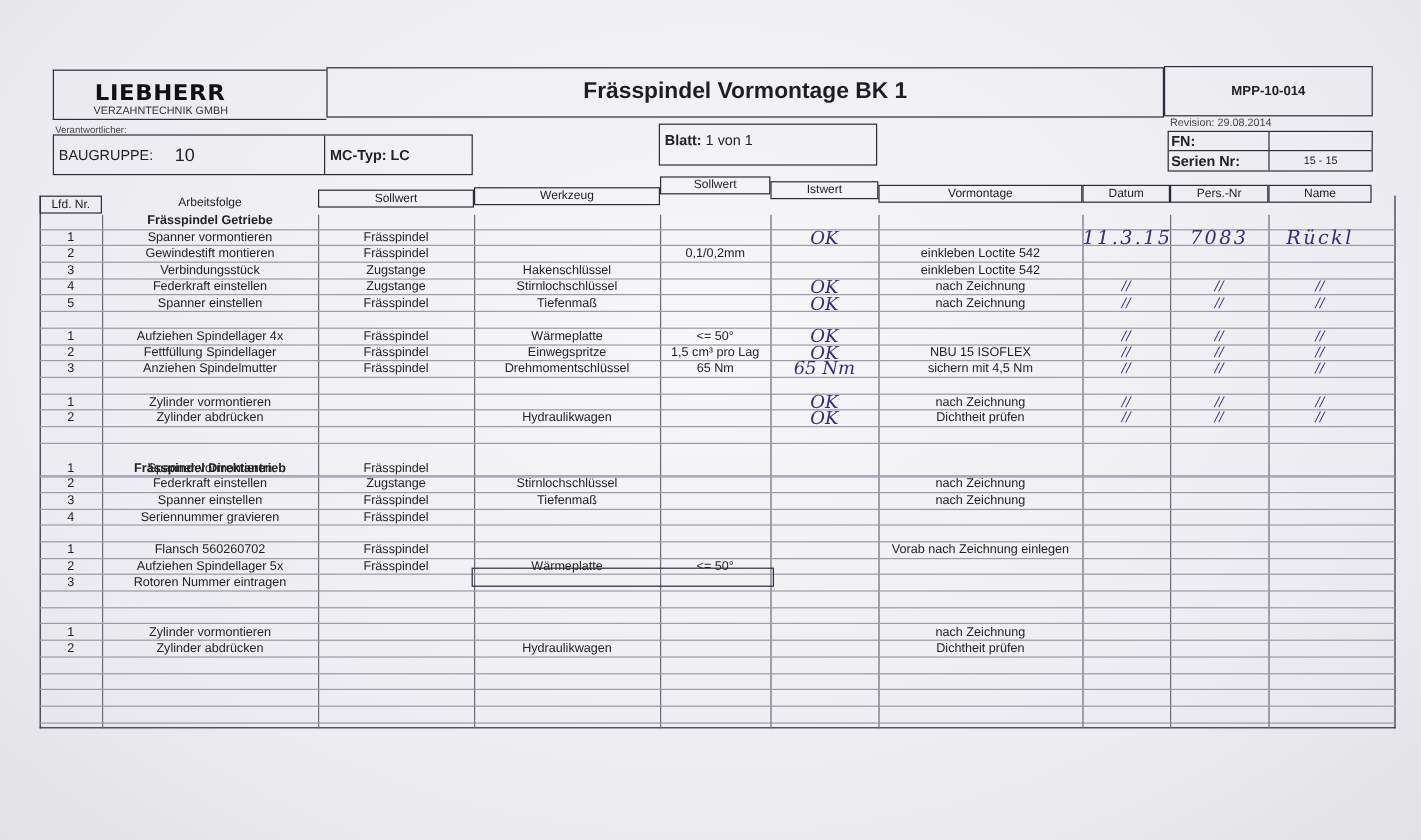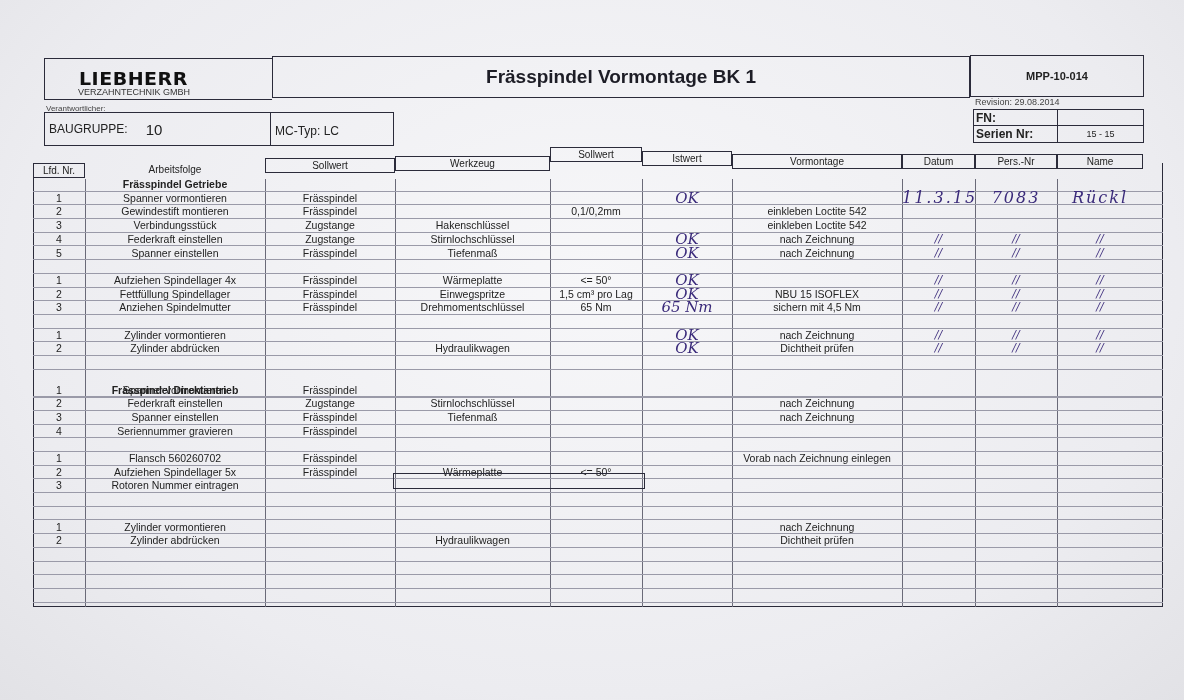--- a/index.html
+++ b/index.html
@@ -19,21 +19,21 @@
   .title-box { left: 272px; top: 56px; width: 698px; height: 42px; display:flex; align-items:center; justify-content:center; }
   .code-box { left: 970px; top: 55px; width: 174px; height: 42px; display:flex; align-items:center; justify-content:center; }
   .logo-main { position:absolute; left: 34px; top: 8px; font-family: "DejaVu Sans", sans-serif; font-weight: 900; font-size: 19px; letter-spacing: 0.5px; color:#111; transform: scaleY(0.95); }
   .logo-sub { position:absolute; left: 33px; top: 28px; font-size: 9px; color:#333; }
   .title { font-size: 19px; font-weight: bold; color:#1d1d26; }
   .code { font-size: 11px; font-weight: bold; }
   .small-label { position:absolute; font-size: 8px; color:#444; }
   .bg-box { left: 44px; top: 112px; width: 350px; height: 34px; display:flex; }
   .bg-left { width: 226px; height: 100%; border-right: 1.5px solid #2b2b3a; display:flex; align-items:center; padding-left: 4px; font-weight: normal; font-size: 12px; }
   .bg-left .val { font-size: 15px; margin-left: 18px; }
-  .bg-right { flex:1; display:flex; align-items:flex-end; padding: 7px 4px; font-weight: normal; font-size: 12px; }
+  .bg-right { flex:1; display:flex; align-items:center; padding: 7px 4px; font-weight: bold; font-size: 12px; }
   .blatt-box { left: 549px; top: 103px; width: 182px; height: 35px; padding: 6px 4px; font-size: 12px; }
   .blatt-box b { font-weight: bold; }
   .rev { left: 975px; top: 97px; font-size: 9px; }
   .fn-box { left: 973px; top: 109px; width: 171px; height: 34px; }
   .fn-row { display:flex; height: 16px; border-bottom: 1px solid #2b2b3a; }
   .fn-row:last-child { border-bottom: none; }
   .fn-row .k { width: 84px; border-right: 1px solid #2b2b3a; font-weight: bold; font-size: 12px; padding-left: 2px; line-height: 16px; }
   .fn-row .v { flex:1; font-size: 9px; text-align:center; line-height: 16px; }
 
   .table-wrap { position:absolute; left: 33px; top: 149px; width: 1130px; height: 458px; }
@@ -72,20 +72,24 @@
   <div class="box bg-box">
     <div class="bg-left">
       <span>BAUGRUPPE:</span>
       <span class="val">10</span>
     </div>
     <div class="bg-right">
       <span>MC-Typ: LC</span>
     </div>
   </div>
 
+  <div class="box blatt-box">
+    <b>Blatt:</b>
+    <span>1 von 1</span>
+  </div>
 
   <div class="small-label rev">Revision: 29.08.2014</div>
   <div class="box fn-box">
     <div class="fn-row">
       <div class="k">FN:</div>
       <div class="v"></div>
     </div>
     <div class="fn-row">
       <div class="k">Serien Nr:</div>
       <div class="v">15 - 15</div>

